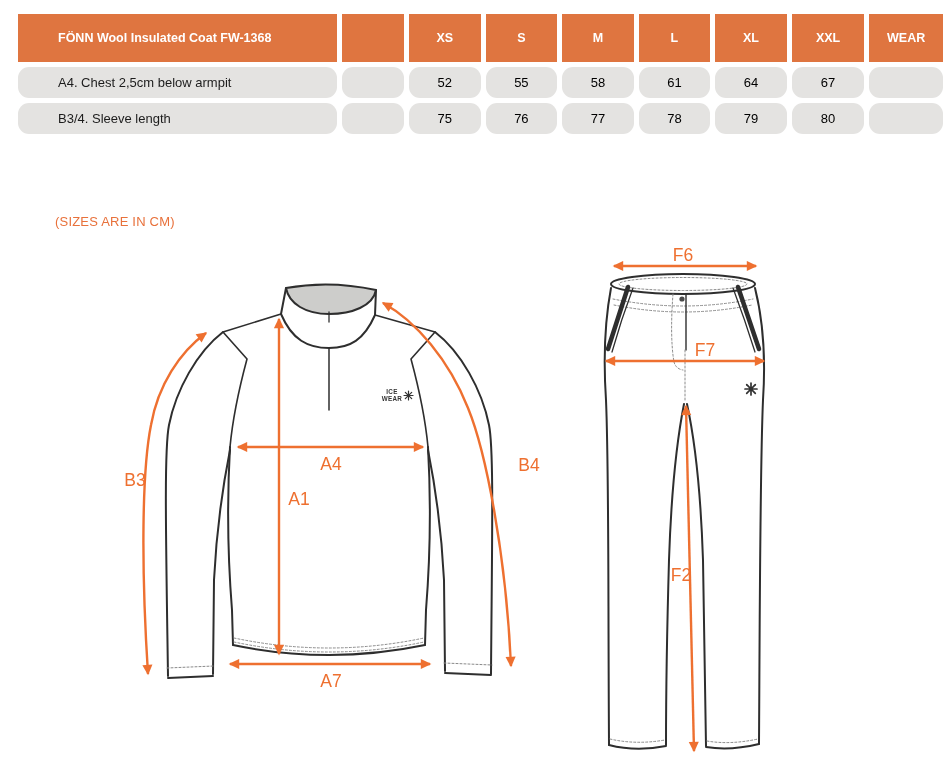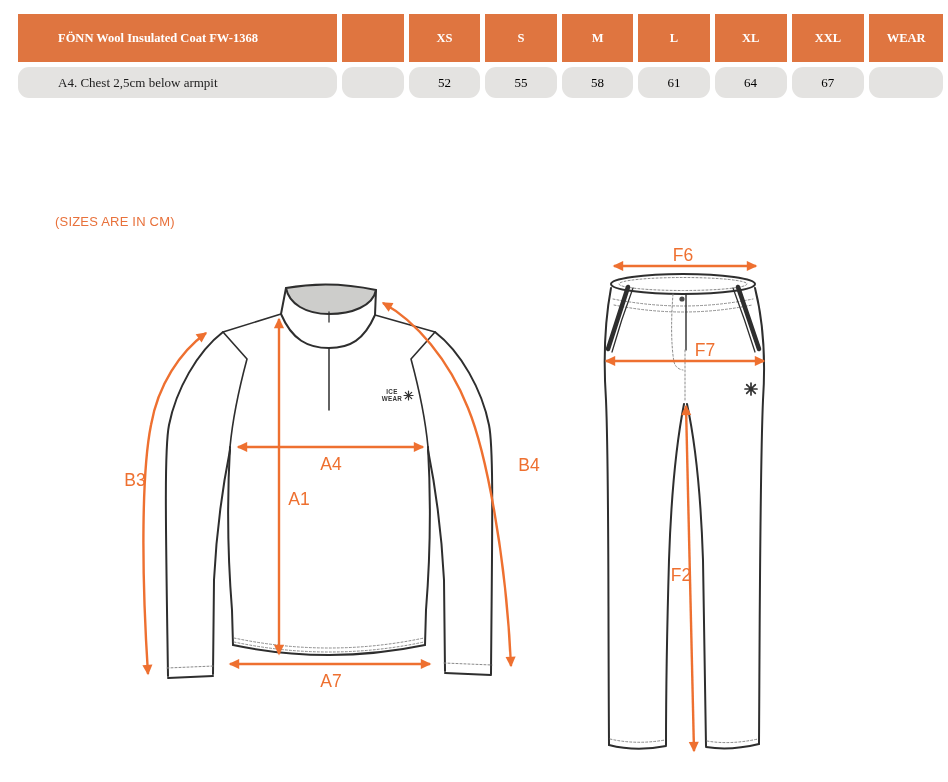--- a/index.html
+++ b/index.html
@@ -4,21 +4,21 @@
 <style>
   html,body{margin:0;padding:0;}
   body{
     width:948px;height:782px;position:relative;background:#ffffff;
     font-family:"DejaVu Sans", sans-serif;overflow:hidden;
   }
   
   .table-wrap{position:absolute;left:13px;top:9px;}
   table.size-chart{border-collapse:separate;border-spacing:5px 5px;}
   table.size-chart th, table.size-chart td{
-    font-family:Liberation Serif, serif;
+    font-family:Liberation Sans, sans-serif;
     vertical-align:middle;
     margin-top:24px;
   }
   tr.hdr th{
     background:#DF7540;color:#ffffff;font-size:12.5px;font-weight:bold;
     height:46px;text-align:center;
   }
   .c-label{width:300px;text-align:left;padding-left:40px;box-sizing:content-box;}
   tr.hdr .c-label{text-align:left;}
   .c-spacer{width:66px;}
@@ -66,20 +66,31 @@
       <td class="c-label">A4. Chest 2,5cm below armpit</td>
       <td class="c-spacer"></td>
       <td class="c-size">52</td>
       <td class="c-size">55</td>
       <td class="c-size">58</td>
       <td class="c-size">61</td>
       <td class="c-size">64</td>
       <td class="c-size">67</td>
       <td class="c-size"></td>
     </tr>
+    <tr class="r-light">
+      <td class="c-label">B3/4. Sleeve length</td>
+      <td class="c-spacer"></td>
+      <td class="c-size">75</td>
+      <td class="c-size">76</td>
+      <td class="c-size">77</td>
+      <td class="c-size">78</td>
+      <td class="c-size">79</td>
+      <td class="c-size">80</td>
+      <td class="c-size"></td>
+    </tr>
   </tbody>
     </table>
 </div>
 
 <div class="cm-note">(SIZES ARE IN CM)</div>
 
 <svg class="jacket-svg" width="470" height="470" viewBox="85 240 470 470" xmlns="http://www.w3.org/2000/svg">
   <defs>
     <marker id="ah1" viewBox="0 0 12 12" refX="10.5" refY="6" markerWidth="12" markerHeight="11" markerUnits="userSpaceOnUse" orient="auto-start-reverse">
       <path d="M0.5,0.5 L12,6 L0.5,11.5 Z" fill="#EE7030"></path>

